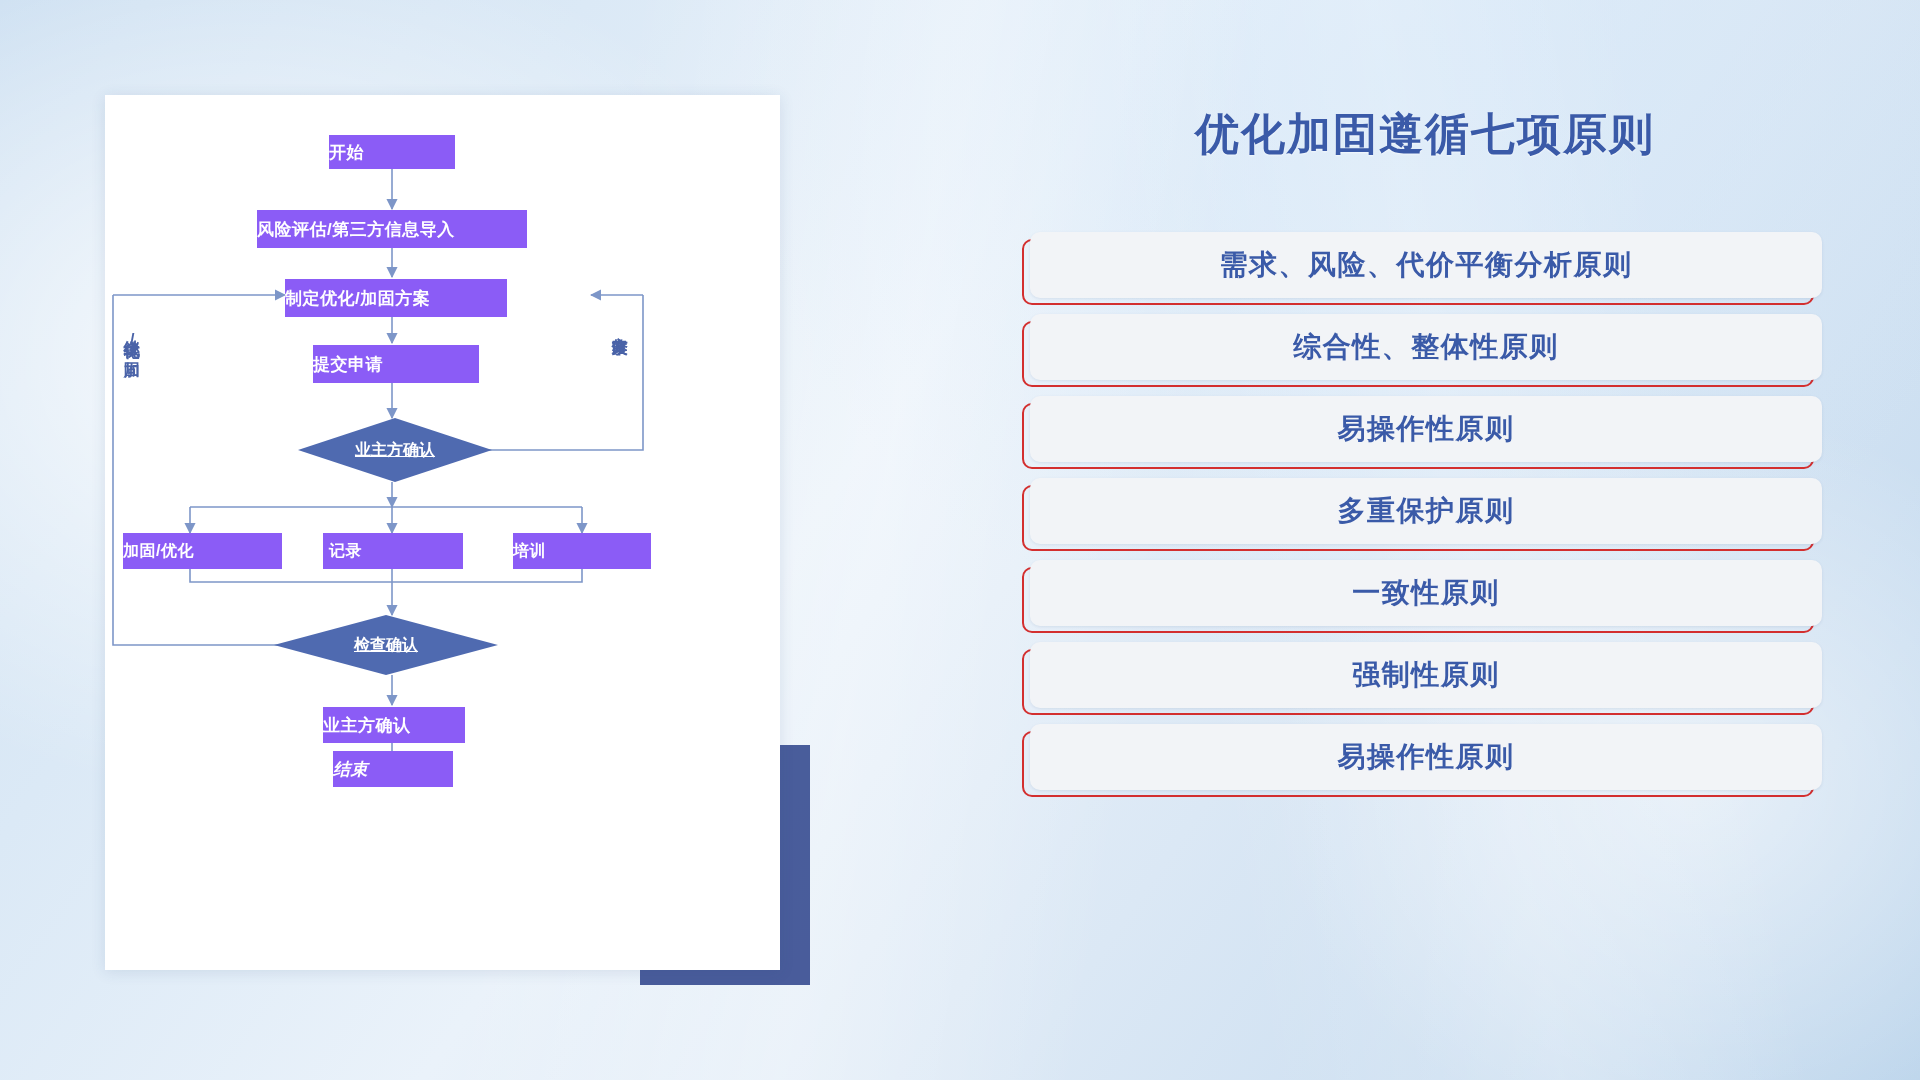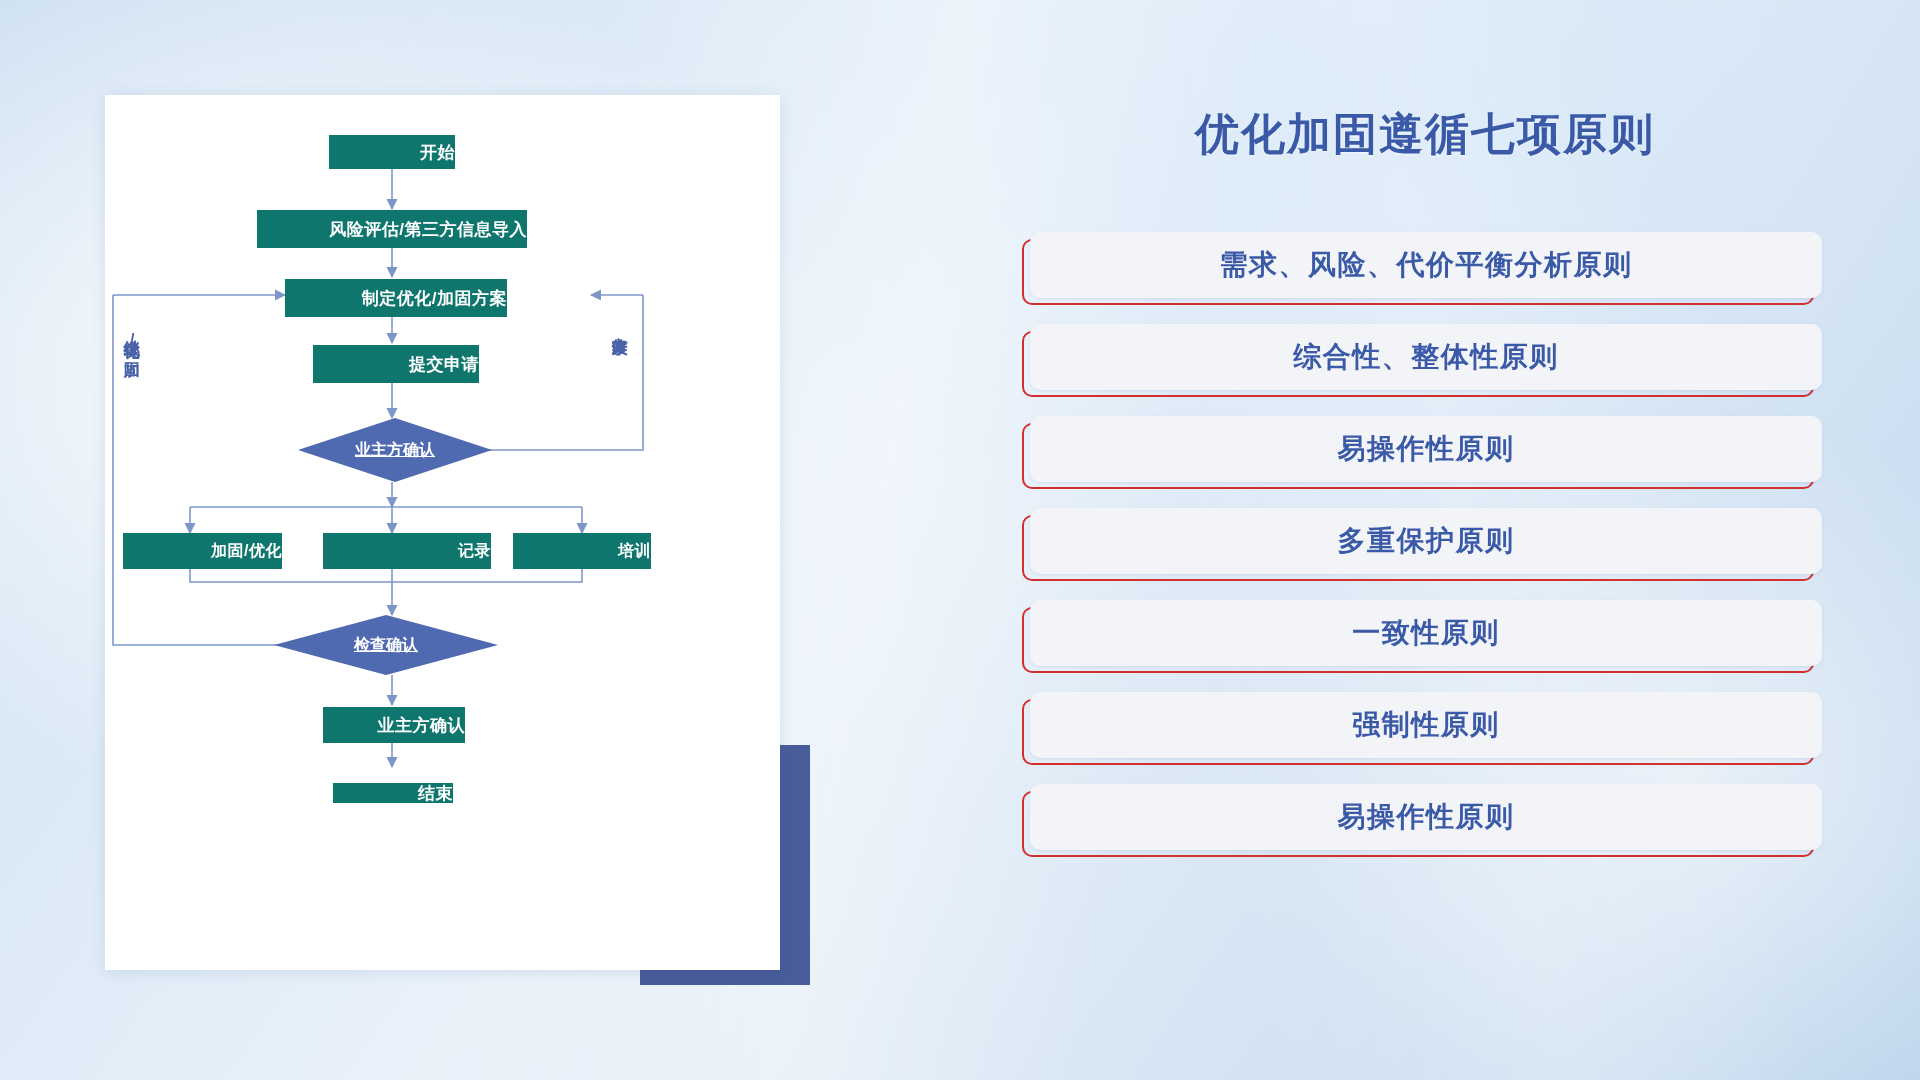--- a/index.html
+++ b/index.html
@@ -42,27 +42,27 @@
     width: 675px; height: 875px;
     background: #ffffff;
     box-shadow: 0 2px 14px rgba(40,70,120,0.12);
   }
   #flow-inner {
     position: relative;
     width: 100%; height: 100%;
   }
   .node {
     position: absolute;
-    background: #0f766e;
+    background: #8b5cf6;
     color: #ffffff;
     font-size: 17px;
     font-weight: bold;
     display: flex;
     align-items: center;
-    justify-content: flex-end;
+    justify-content: flex-start;
     letter-spacing: 0.5px;
     white-space: nowrap;
   }
   .node.small { font-size: 16px; }
   .diamond-wrap {
     position: absolute;
   }
   .diamond {
     width: 100%; height: 100%;
     background: #4f6ab0;
@@ -101,21 +101,21 @@
     text-shadow: 0 1px 2px rgba(255,255,255,0.6);
   }
   #principles {
     position: absolute;
     left: 1022px; top: 232px;
     width: 800px;
   }
   .principle {
     position: relative;
     height: 66px;
-    margin-bottom: 26px;
+    margin-bottom: 16px;
   }
   .principle .pill {
     position: absolute;
     left: 8px; top: 0;
     width: 792px; height: 66px;
     background: #f2f4f7;
     border-radius: 10px;
     display: flex; align-items: center; justify-content: center;
     color: #3a5aa8;
     font-size: 28px;
@@ -206,38 +206,38 @@
 
       <div class="diamond-wrap" style="left:193px; top:323px; width:194px; height:64px;">
         <div class="diamond"></div>
         <div class="diamond-label">业主方确认</div>
       </div>
 
       <div class="node small" style="left:18px; top:438px; width:159px; height:36px;">
         <span>加固/优化</span>
       </div>
 
-      <div class="node small" style="left:218px; top:438px; width:168px; height:36px;">
+      <div class="node small" style="left:218px; top:438px; width:140px; height:36px;padding-left:6px;">
         <span>记录</span>
       </div>
 
       <div class="node small" style="left:408px; top:438px; width:138px; height:36px;">
         <span>培训</span>
       </div>
 
       <div class="diamond-wrap" style="left:169px; top:520px; width:224px; height:60px;">
         <div class="diamond"></div>
         <div class="diamond-label">检查确认</div>
       </div>
 
       <div class="node" style="left:218px; top:612px; width:142px; height:36px;">
         <span>业主方确认</span>
       </div>
 
-      <div class="node" style="left:228px; top:688px; width:120px; height:20px;">
+      <div class="node" style="left:228px; top:656px; width:120px; height:36px;font-style:italic;">
         <span>结束</span>
       </div>
 
       <div class="vlabel" style="left:18px; top:232px; height:150px;">
         <span>继续优化/加固</span>
       </div>
 
       <div class="vlabel" style="left:506px; top:228px; height:110px;">
         <span>方案修改</span>
       </div>

